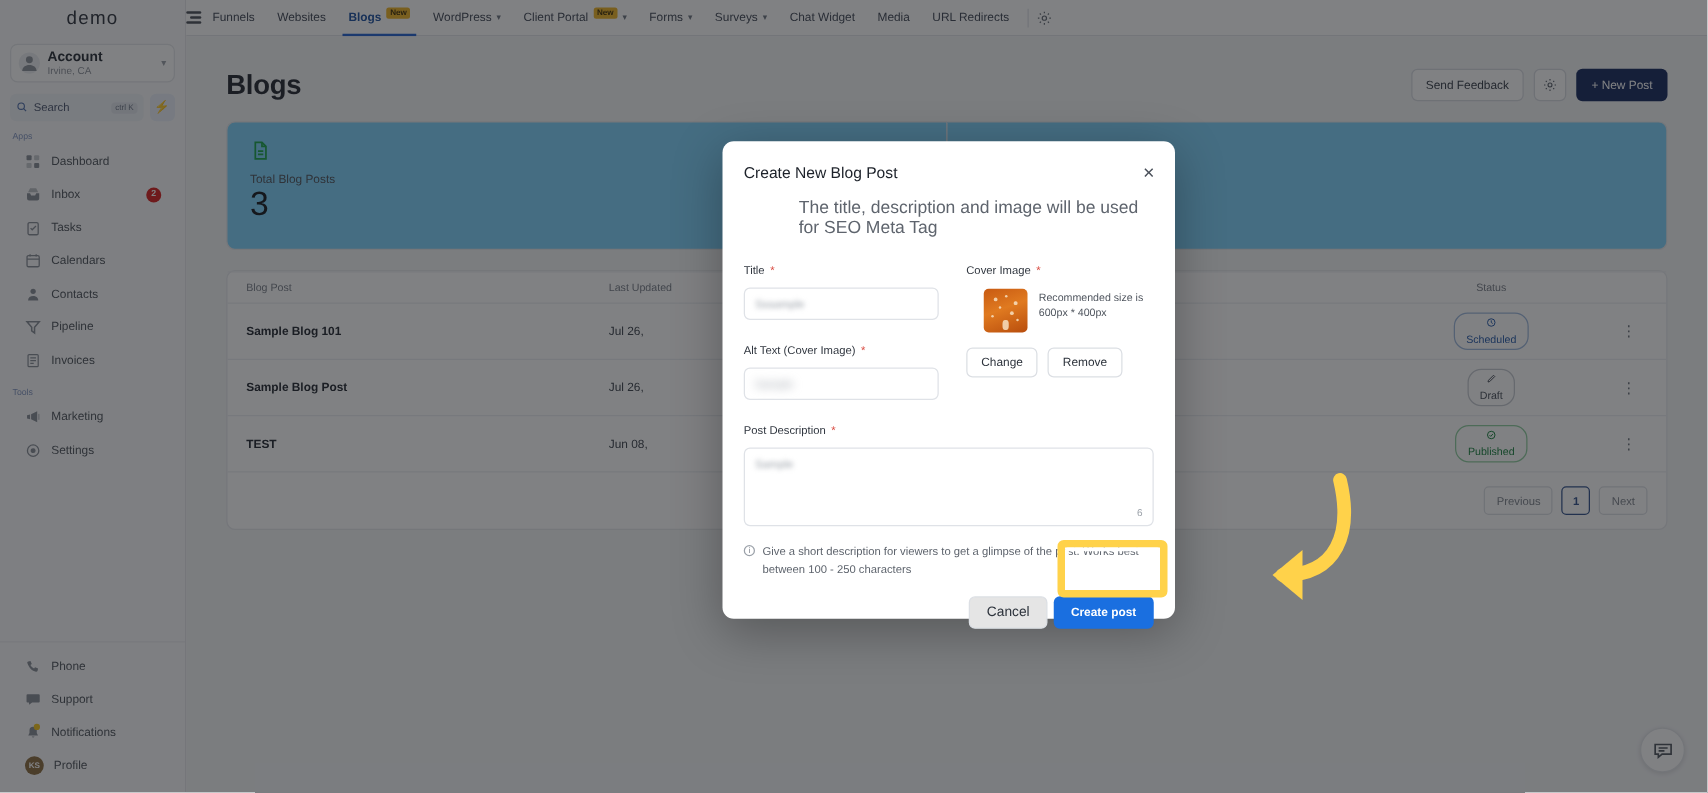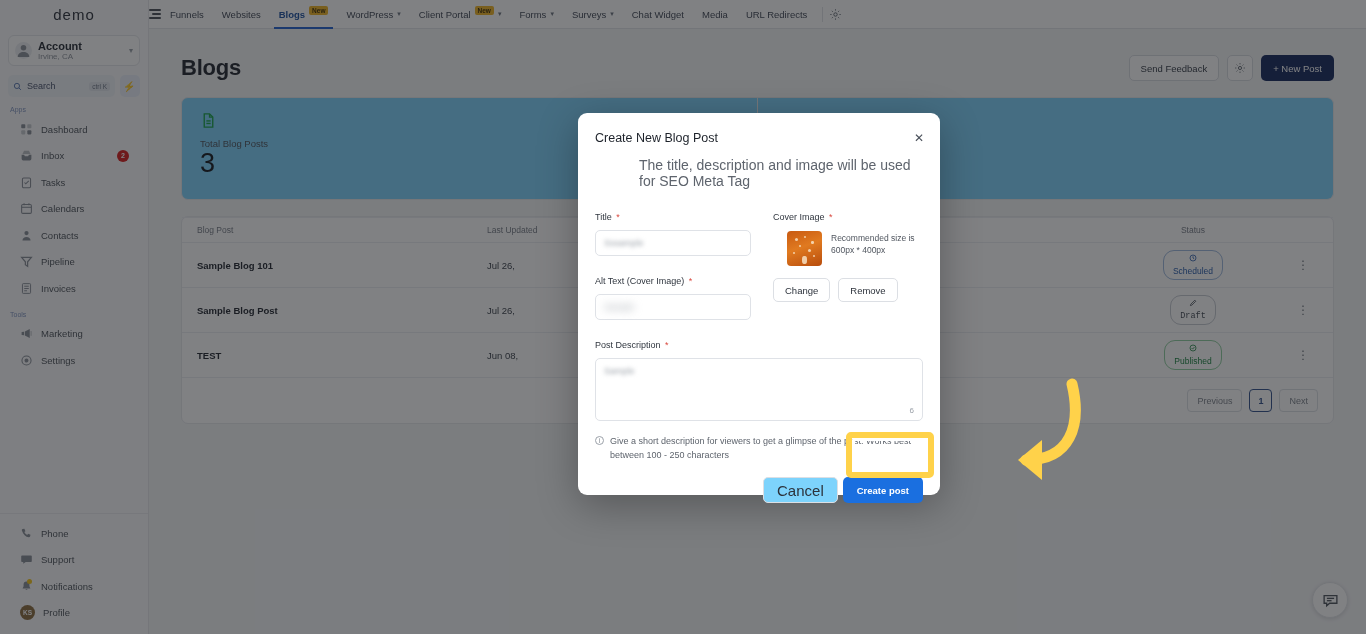--- a/index.html
+++ b/index.html
@@ -173,21 +173,21 @@
   .cell-post { width:290px; font-weight:700; color:#20252e; }
   .cell-upd  { width:230px; color:#3a404a; }
   .cell-auth { flex:1; }
   .cell-stat { width:190px; display:flex; justify-content:center; }
   .cell-kebab{ width:30px; display:flex; justify-content:center; color:#6d737c; font-size:12px; letter-spacing:0; }
   .pill {
     display:inline-flex; align-items:center; gap:4px;
     border-radius:11px; padding: 3px 9px; font-size:8.5px; border:1px solid;flex-direction:column;
   }
   .pill.scheduled { color:#2257a8; border-color:#9db8dd; }
-  .pill.draft     { color:#434a55; border-color:#c6cad1;font-family:Liberation Mono, monospace; }
+  .pill.draft     { color:#434a55; border-color:#c6cad1; }
   .pill.published { color:#17803d; border-color:#8fce9f; }
   .pager { height:45px; display:flex; align-items:center; justify-content:flex-end; gap:7px; padding: 0 15px; }
   .pg-btn {
     height:23px; min-width:23px; border:1px solid #dcdfe4; border-radius:4px;
     display:flex; align-items:center; justify-content:center;
     font-size:9px; color:#7d838c; padding: 0 9px;
   }
   .pg-btn.num { padding:0; color:#2f4f8a; border-color:#2f4f8a; font-weight:700; }
 
   .chat-fab {
@@ -244,22 +244,22 @@
   .f-count { position:absolute; right:8px; bottom:5px; font-size:8px; color:#9aa0a8; }
   .hint { display:flex; gap:6px; margin-top:14px; }
   .hint-ico {
     width:9px; height:9px; border-radius:50%; border:1px solid #9ba1a9;
     color:#7b818a; font-size:6.5px; display:flex; align-items:center; justify-content:center;
     flex:none; margin-top:1px;
   }
   .hint-txt { font-size:9px; color:#5e646d; line-height:1.5; }
   .m-foot { display:flex; justify-content:flex-end; align-items:center; gap:5px; margin-top:15px; }
   .btn-cancel {
-    height:26px; border:1px solid #dcdfe4; background:#7dd3fc; border-radius:5px;
-    font-size:15px; color:#2c323b; padding: 12px 13px; display:flex; align-items:center;
+    height:26px; border:1px solid #dcdfe4; background:#e5e5e5; border-radius:5px;
+    font-size:11px; color:#2c323b; padding: 12px 13px; display:flex; align-items:center;
   }
   .btn-create {
     height:26px; background:#1a6fe0; color:#fff; border-radius:5px;
     font-size:9.5px; font-weight:700; padding: 0 14px; display:flex; align-items:center;
   }
 
   
   .hl-box {
     position:absolute; left:846px; top:432px; width:88px; height:46px;
     border: 6px solid #ffd24a; border-radius:5px; background: transparent;

